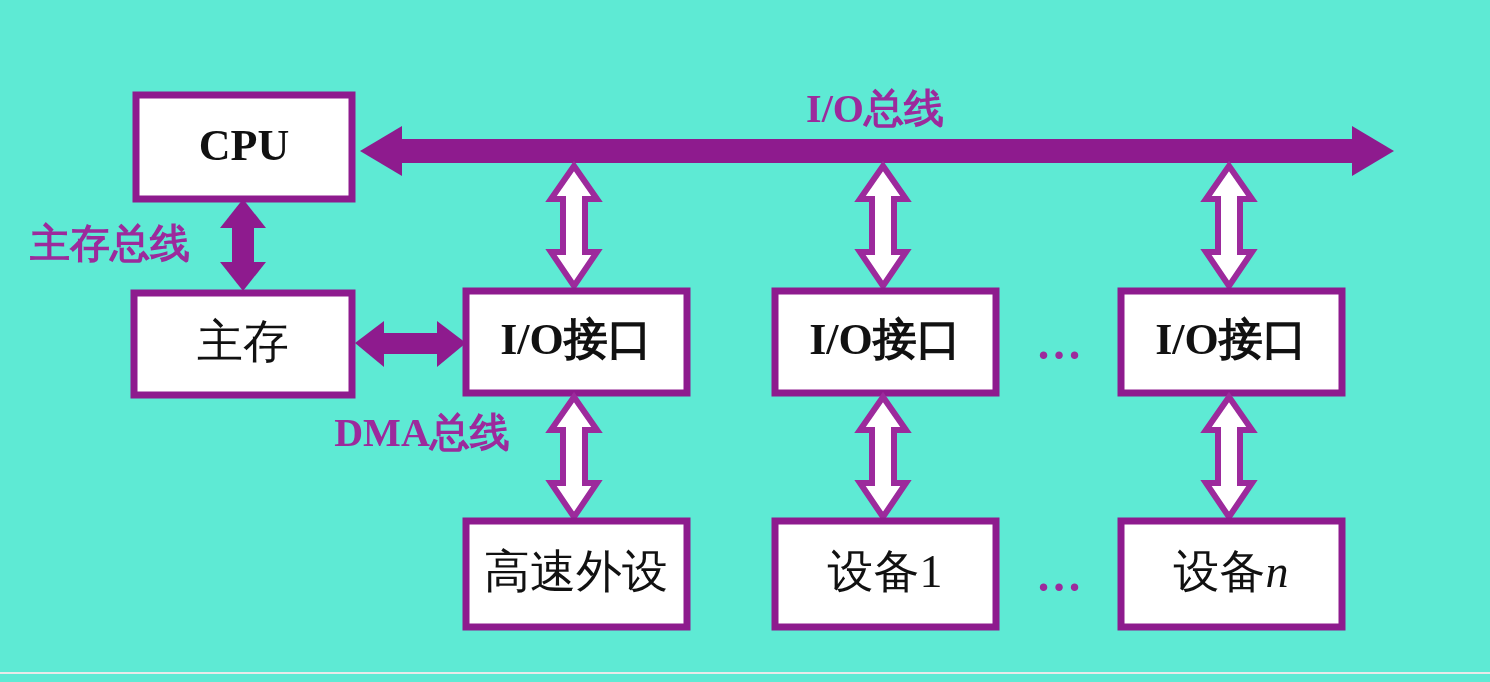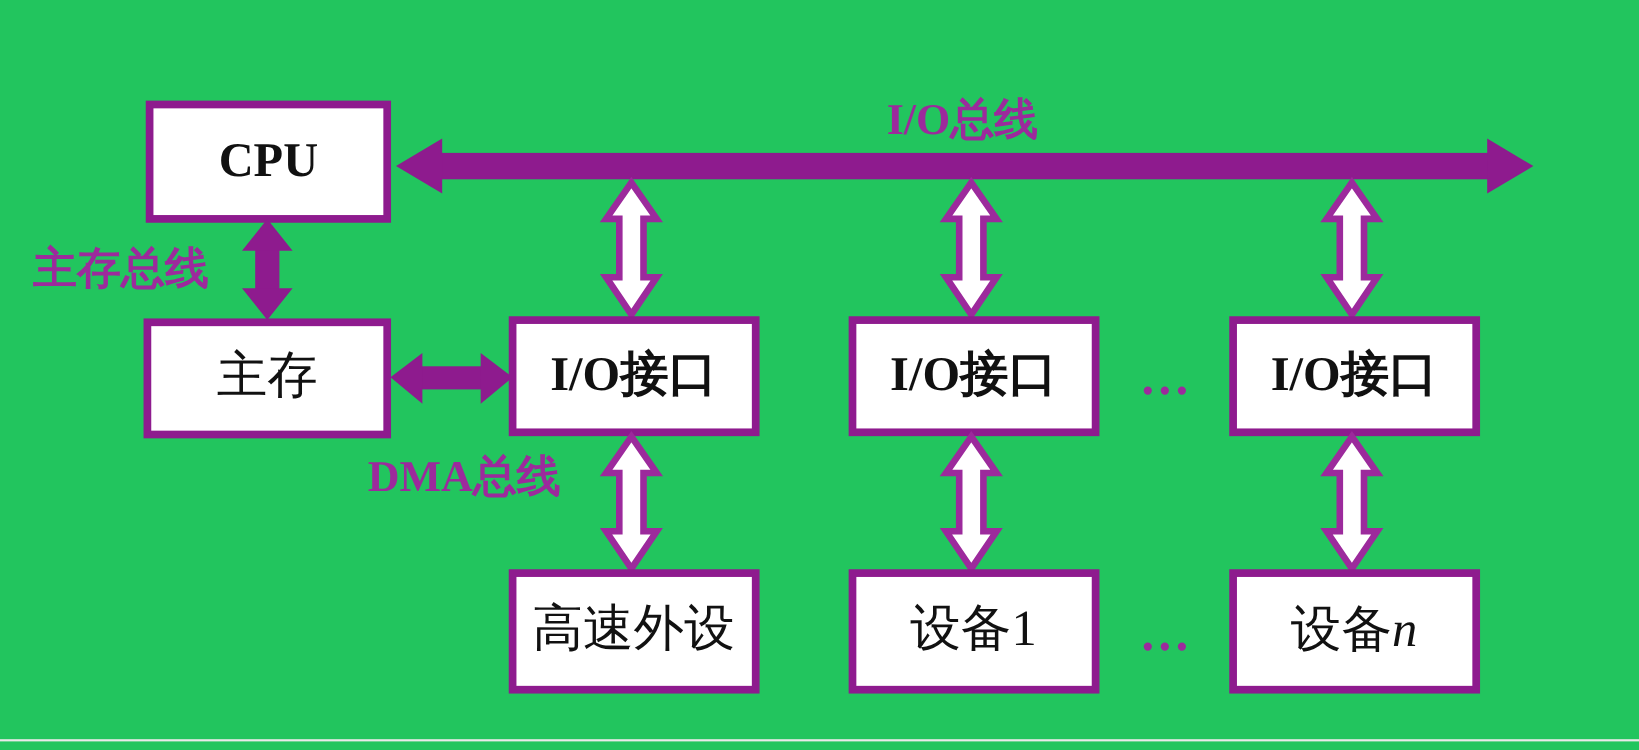--- a/index.html
+++ b/index.html
@@ -13,21 +13,21 @@
     position: relative;
     overflow: hidden;
     font-family: "Liberation Serif", "DejaVu Serif", serif;
   }
   #stage {
     position: absolute;
     left: 0;
     top: 0;
     width: 1490px;
     height: 682px;
-    background: #22c55e;
+    background: #5eead4;
   }
   #diagram {
     position: absolute;
     left: 0;
     top: 0;
     width: 1490px;
     height: 682px;
     display: block;
   }
   .box-rect {

